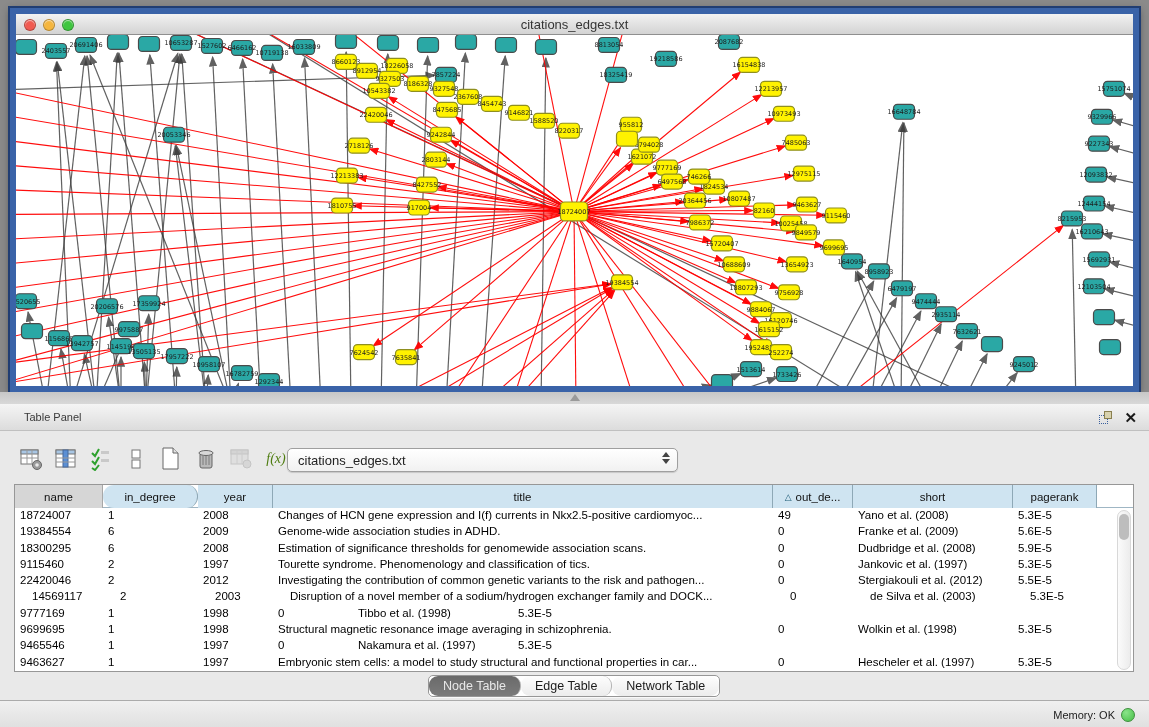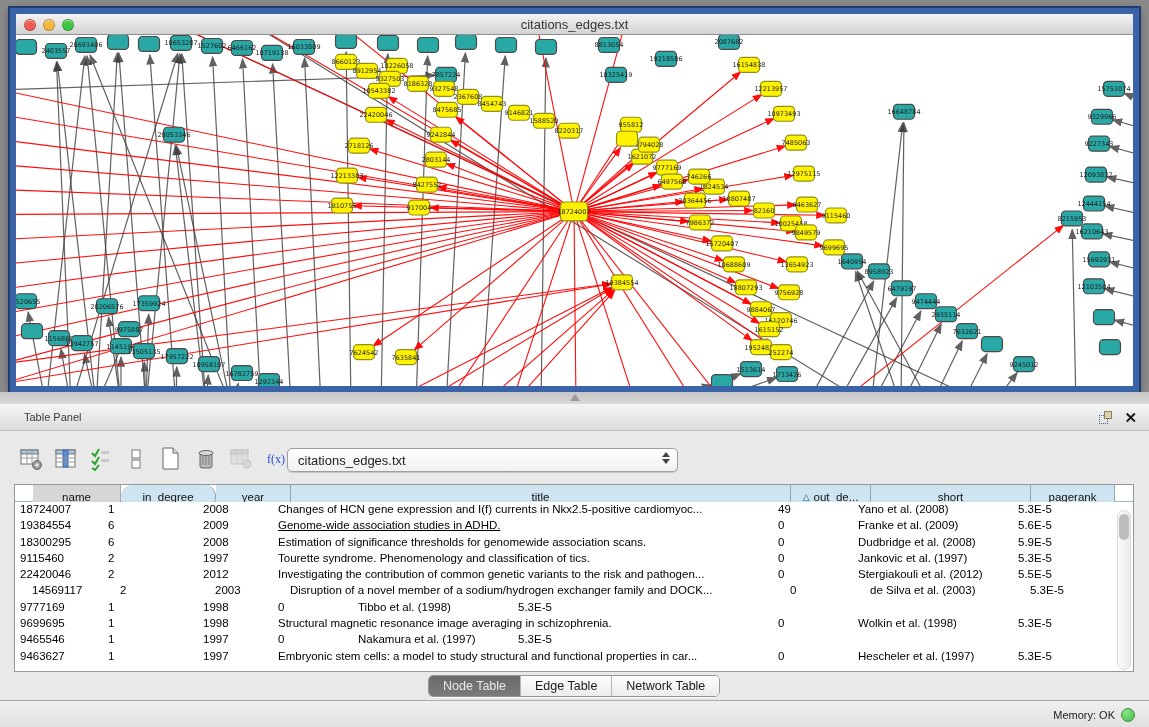--- a/index.html
+++ b/index.html
@@ -33,46 +33,46 @@
   .panel-header-icons { position:absolute; right:12px; top:0; height:27px; display:flex; align-items:center; gap:12px; }
   .float-ic { position:relative; width:13px; height:13px; }
   .float-ic .b1 { position:absolute; left:0; bottom:0; width:9px; height:9px; border:1px dotted #3a5f9d; background:transparent; }
   .float-ic .b2 { position:absolute; right:0; top:0; width:8px; height:8px; border:1px solid #8a8050; background:#d8d2ae; }
   .close-ic { font-size:15px; font-weight:bold; color:#1a1a1a; line-height:13px; }
 
   .toolbar { position:absolute; left:0; top:36px; width:1149px; height:40px; }
   .tb-icons { position:absolute; left:18px; top:6px; display:flex; align-items:center; gap:9px; }
   .tb-btn { width:26px; height:26px; display:flex; align-items:center; justify-content:center; }
   .tb-btn svg { display:block; }
-  .fx { font-family:"Liberation Serif", serif; font-size:12px; color:#1d4ed8; }
+  .fx { font-family:"Liberation Serif", serif; font-style:italic; font-size:14px; color:#4d7c0f; }
   .dropdown { position:absolute; left:287px; top:8px; width:391px; height:24px; background:linear-gradient(#ffffff,#f1f1f1);
     border:1px solid #9f9f9f; border-radius:5px; box-shadow:0 1px 1px rgba(0,0,0,.15);
     display:flex; align-items:center; font-size:13px; color:#222; padding-left:10px; }
   .dd-arrows { position:absolute; right:7px; top:3px; display:flex; flex-direction:column; gap:2px; align-items:center; }
   .dd-arrows i { width:0; height:0; border-left:4px solid transparent; border-right:4px solid transparent; }
   .dd-arrows .up { border-bottom:5px solid #444; }
   .dd-arrows .dn { border-top:5px solid #444; }
 
   .grid { position:absolute; left:14px; top:80px; width:1120px; height:188px; background:#fff; border:1px solid #979797; }
-  .grid-header { display:flex; height:17px; border-bottom:1px solid #9fb6c4;justify-content:center; }
+  .grid-header { display:flex; height:23px; border-bottom:1px solid #9fb6c4; }
   .gh-cell { height:23px; border-right:1px solid #8ea8b6; background:#cfe4f1; display:flex; align-items:center;
     justify-content:center; font-size:11.5px; color:#111; overflow:hidden; white-space:nowrap; flex:none; }
   .gh-cell.first { background:#d6d6d6; border-right:1px solid #a8a8a8; }
   .sort-glyph { color:#1c5a74; font-size:9px; margin-right:4px; }
   .grid-body { position:relative; }
   .g-row { display:flex; height:16.3px; background:#fff; }
   .g-cell { flex:none; padding:1px 0 0 5px; font-size:11.5px; color:#000; white-space:nowrap; overflow:hidden; }
   .vscroll { position:absolute; right:2px; top:25px; width:14px; height:160px;
     background:linear-gradient(90deg,#fbfbfb,#ececec); border:1px solid #d8d8d8; border-radius:7px; }
   .vthumb { position:absolute; left:1px; top:3px; width:10px; height:26px; background:#bdbdbd; border-radius:6px; }
 
   .tabs { position:absolute; left:428px; top:271px; height:22px; display:flex; border:1px solid #969696;
     border-radius:5px; overflow:hidden; background:#fff; box-shadow:0 1px 0 rgba(255,255,255,.7); }
   .tab { padding:0 14px; display:flex; align-items:center; font-size:12.5px; color:#1a1a1a;
-    background:linear-gradient(#fdfdfd,#ececec); border-right:1px solid #b5b5b5; }
+    background:linear-gradient(#fdfdfd,#ececec); border-right:1px solid #b5b5b5;border-radius:9px; }
   .tab:last-child { border-right:none; }
   .tab.active { background:linear-gradient(#6a6a6a,#7b7b7b); color:#e8e8e8; }
 
   
   .statusbar { position:absolute; left:0; top:700px; width:1149px; height:37px;
     background:linear-gradient(#f0f0f0,#dadada); border-top:1px solid #ababab; }
   .memory { position:absolute; right:14px; top:0; height:27px; display:flex; align-items:center; gap:6px; }
   .memory-label { font-size:11px; color:#222; }
   .memory-dot { width:14px; height:14px; border-radius:50%; background:radial-gradient(circle at 35% 30%, #8ae48a, #46bf46);
     border:1px solid #3c8f3c; }
@@ -813,21 +813,21 @@
             <div class="g-cell" style="width: 75px;">2008</div>
             <div class="g-cell" style="width: 500px;">Changes of HCN gene expression and I(f) currents in Nkx2.5-positive cardiomyoc...</div>
             <div class="g-cell" style="width: 80px;">49</div>
             <div class="g-cell" style="width: 160px;">Yano et al. (2008)</div>
             <div class="g-cell" style="width: 84px;">5.3E-5</div>
           </div>
           <div class="g-row">
             <div class="g-cell" style="width: 88px;">19384554</div>
             <div class="g-cell" style="width: 95px;">6</div>
             <div class="g-cell" style="width: 75px;">2009</div>
-            <div class="g-cell" style="width: 500px; text-decoration: underline;">Genome-wide association studies in ADHD.</div>
+            <div class="g-cell" style="width: 500px;">Genome-wide association studies in ADHD.</div>
             <div class="g-cell" style="width: 80px;">0</div>
             <div class="g-cell" style="width: 160px;">Franke et al. (2009)</div>
             <div class="g-cell" style="width: 84px;">5.6E-5</div>
           </div>
           <div class="g-row">
             <div class="g-cell" style="width: 88px;">18300295</div>
             <div class="g-cell" style="width: 95px;">6</div>
             <div class="g-cell" style="width: 75px;">2008</div>
             <div class="g-cell" style="width: 500px;">Estimation of significance thresholds for genomewide association scans.</div>
             <div class="g-cell" style="width: 80px;">0</div>

